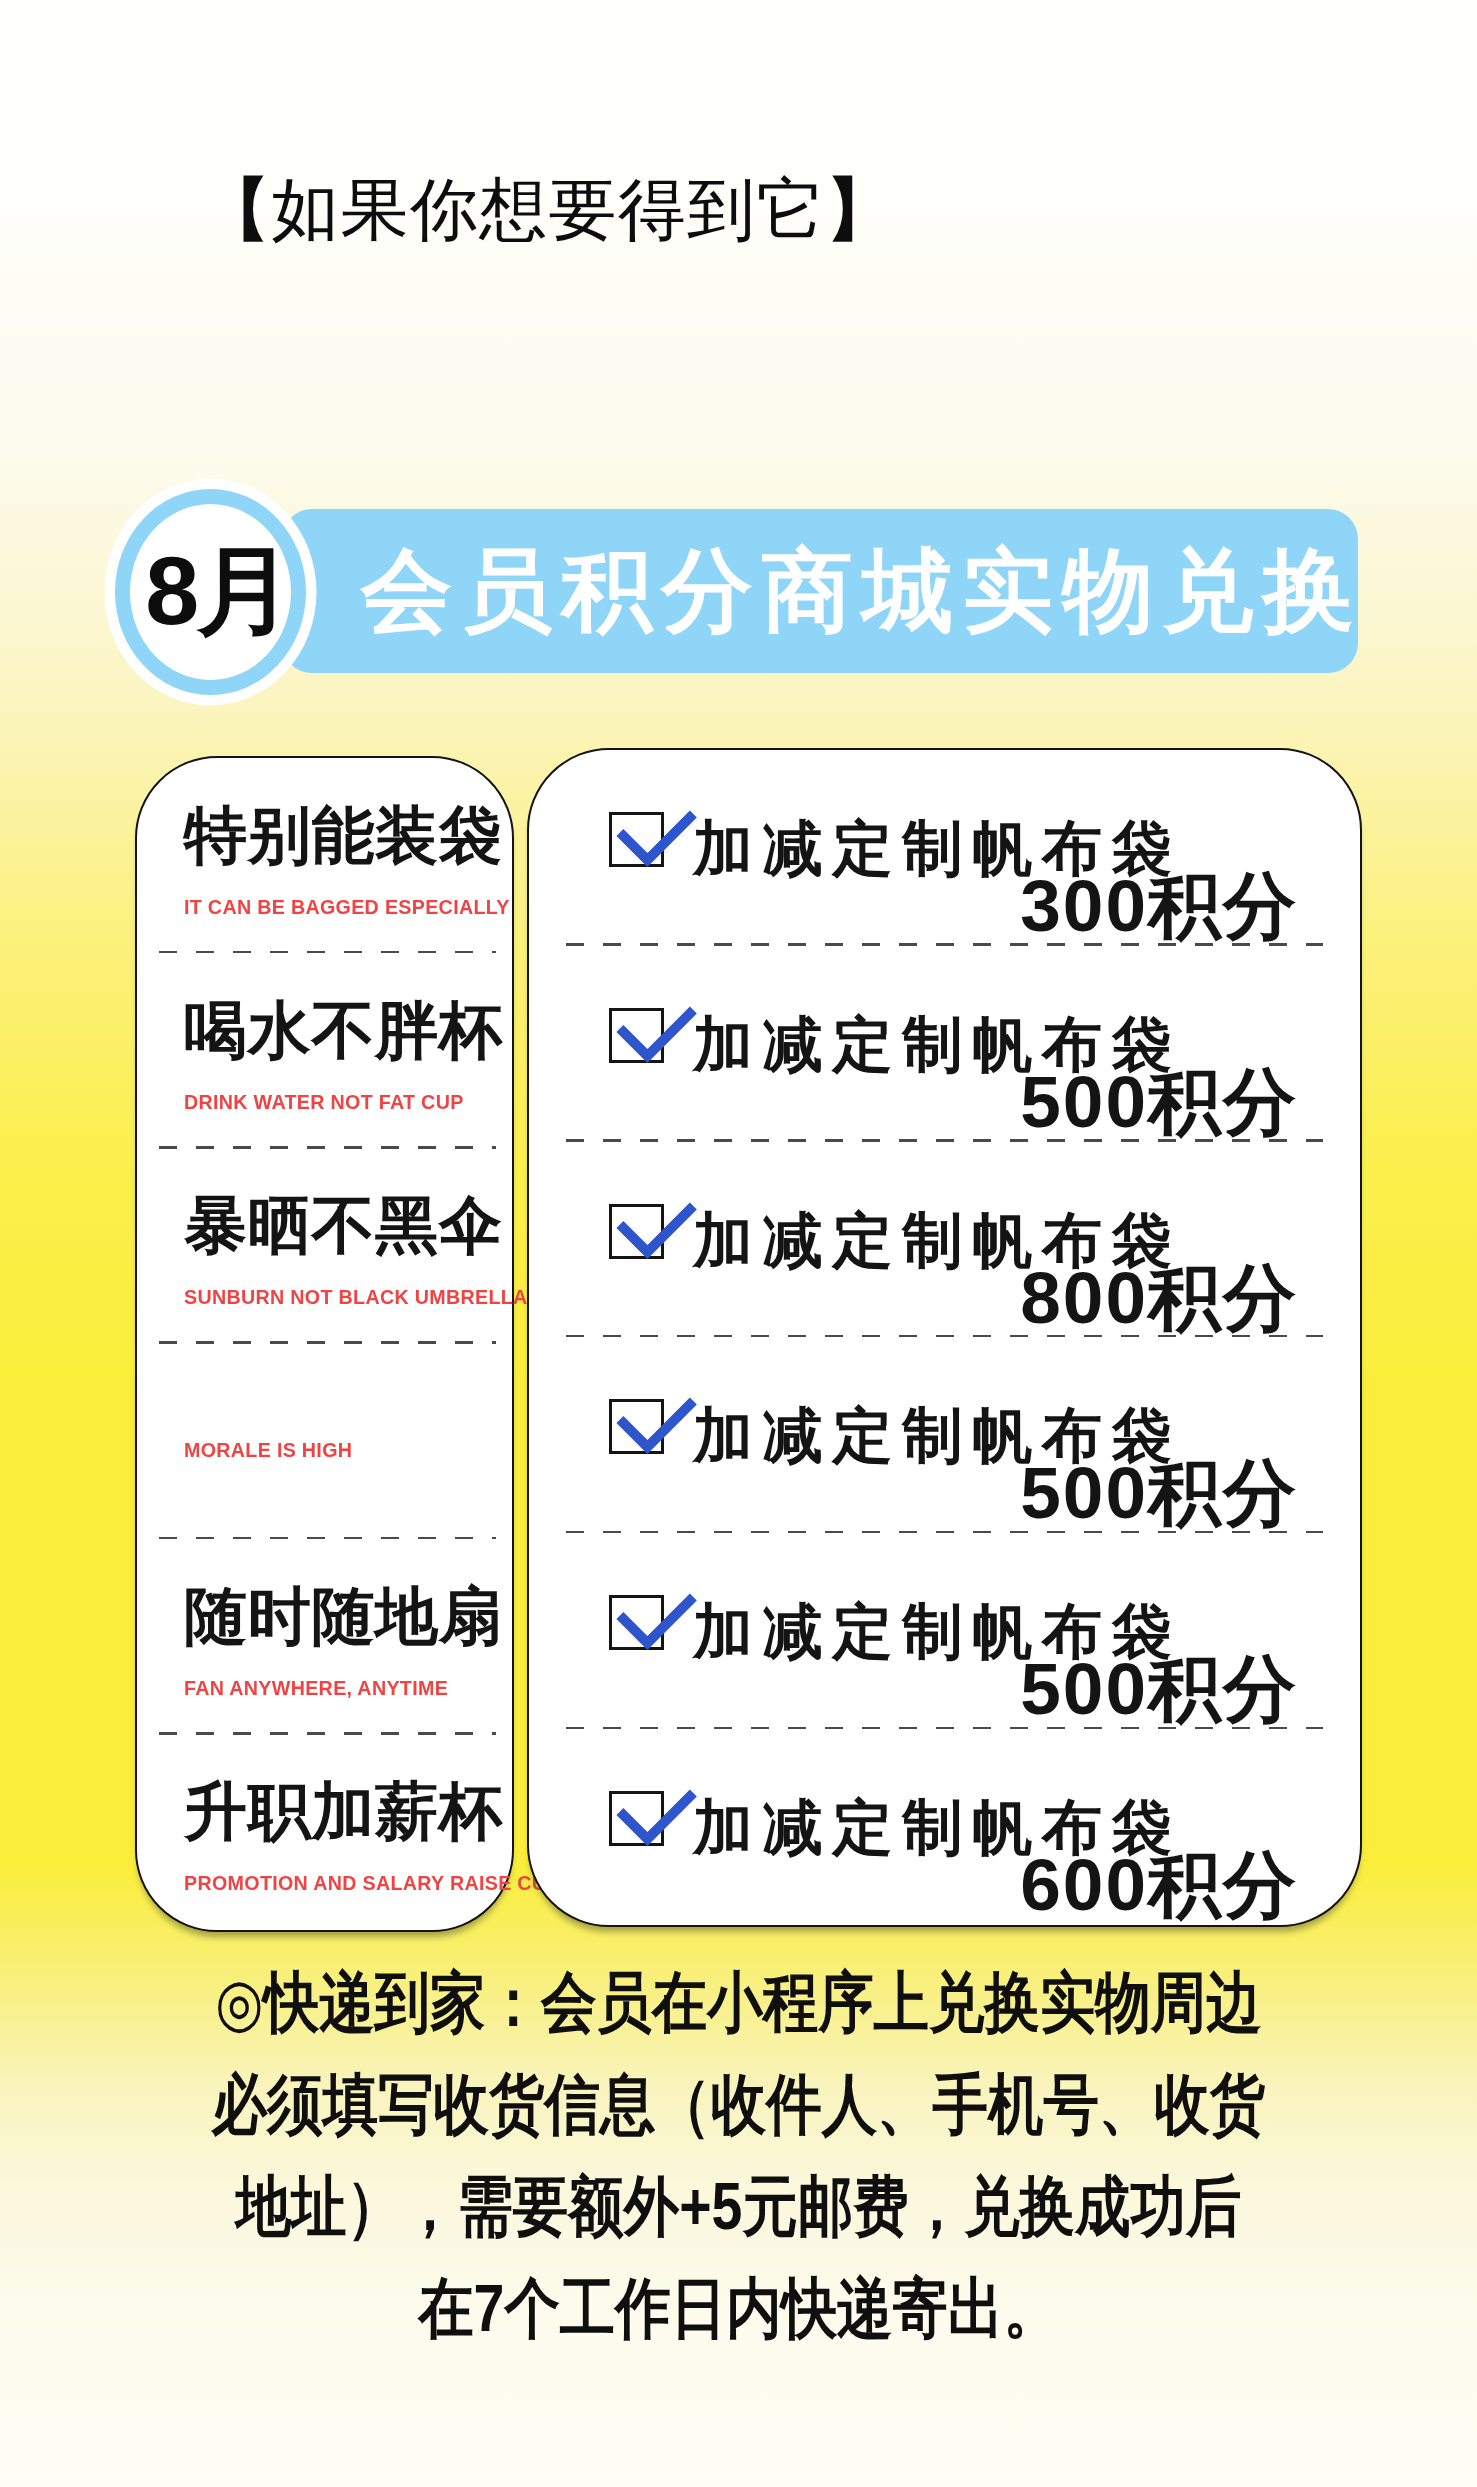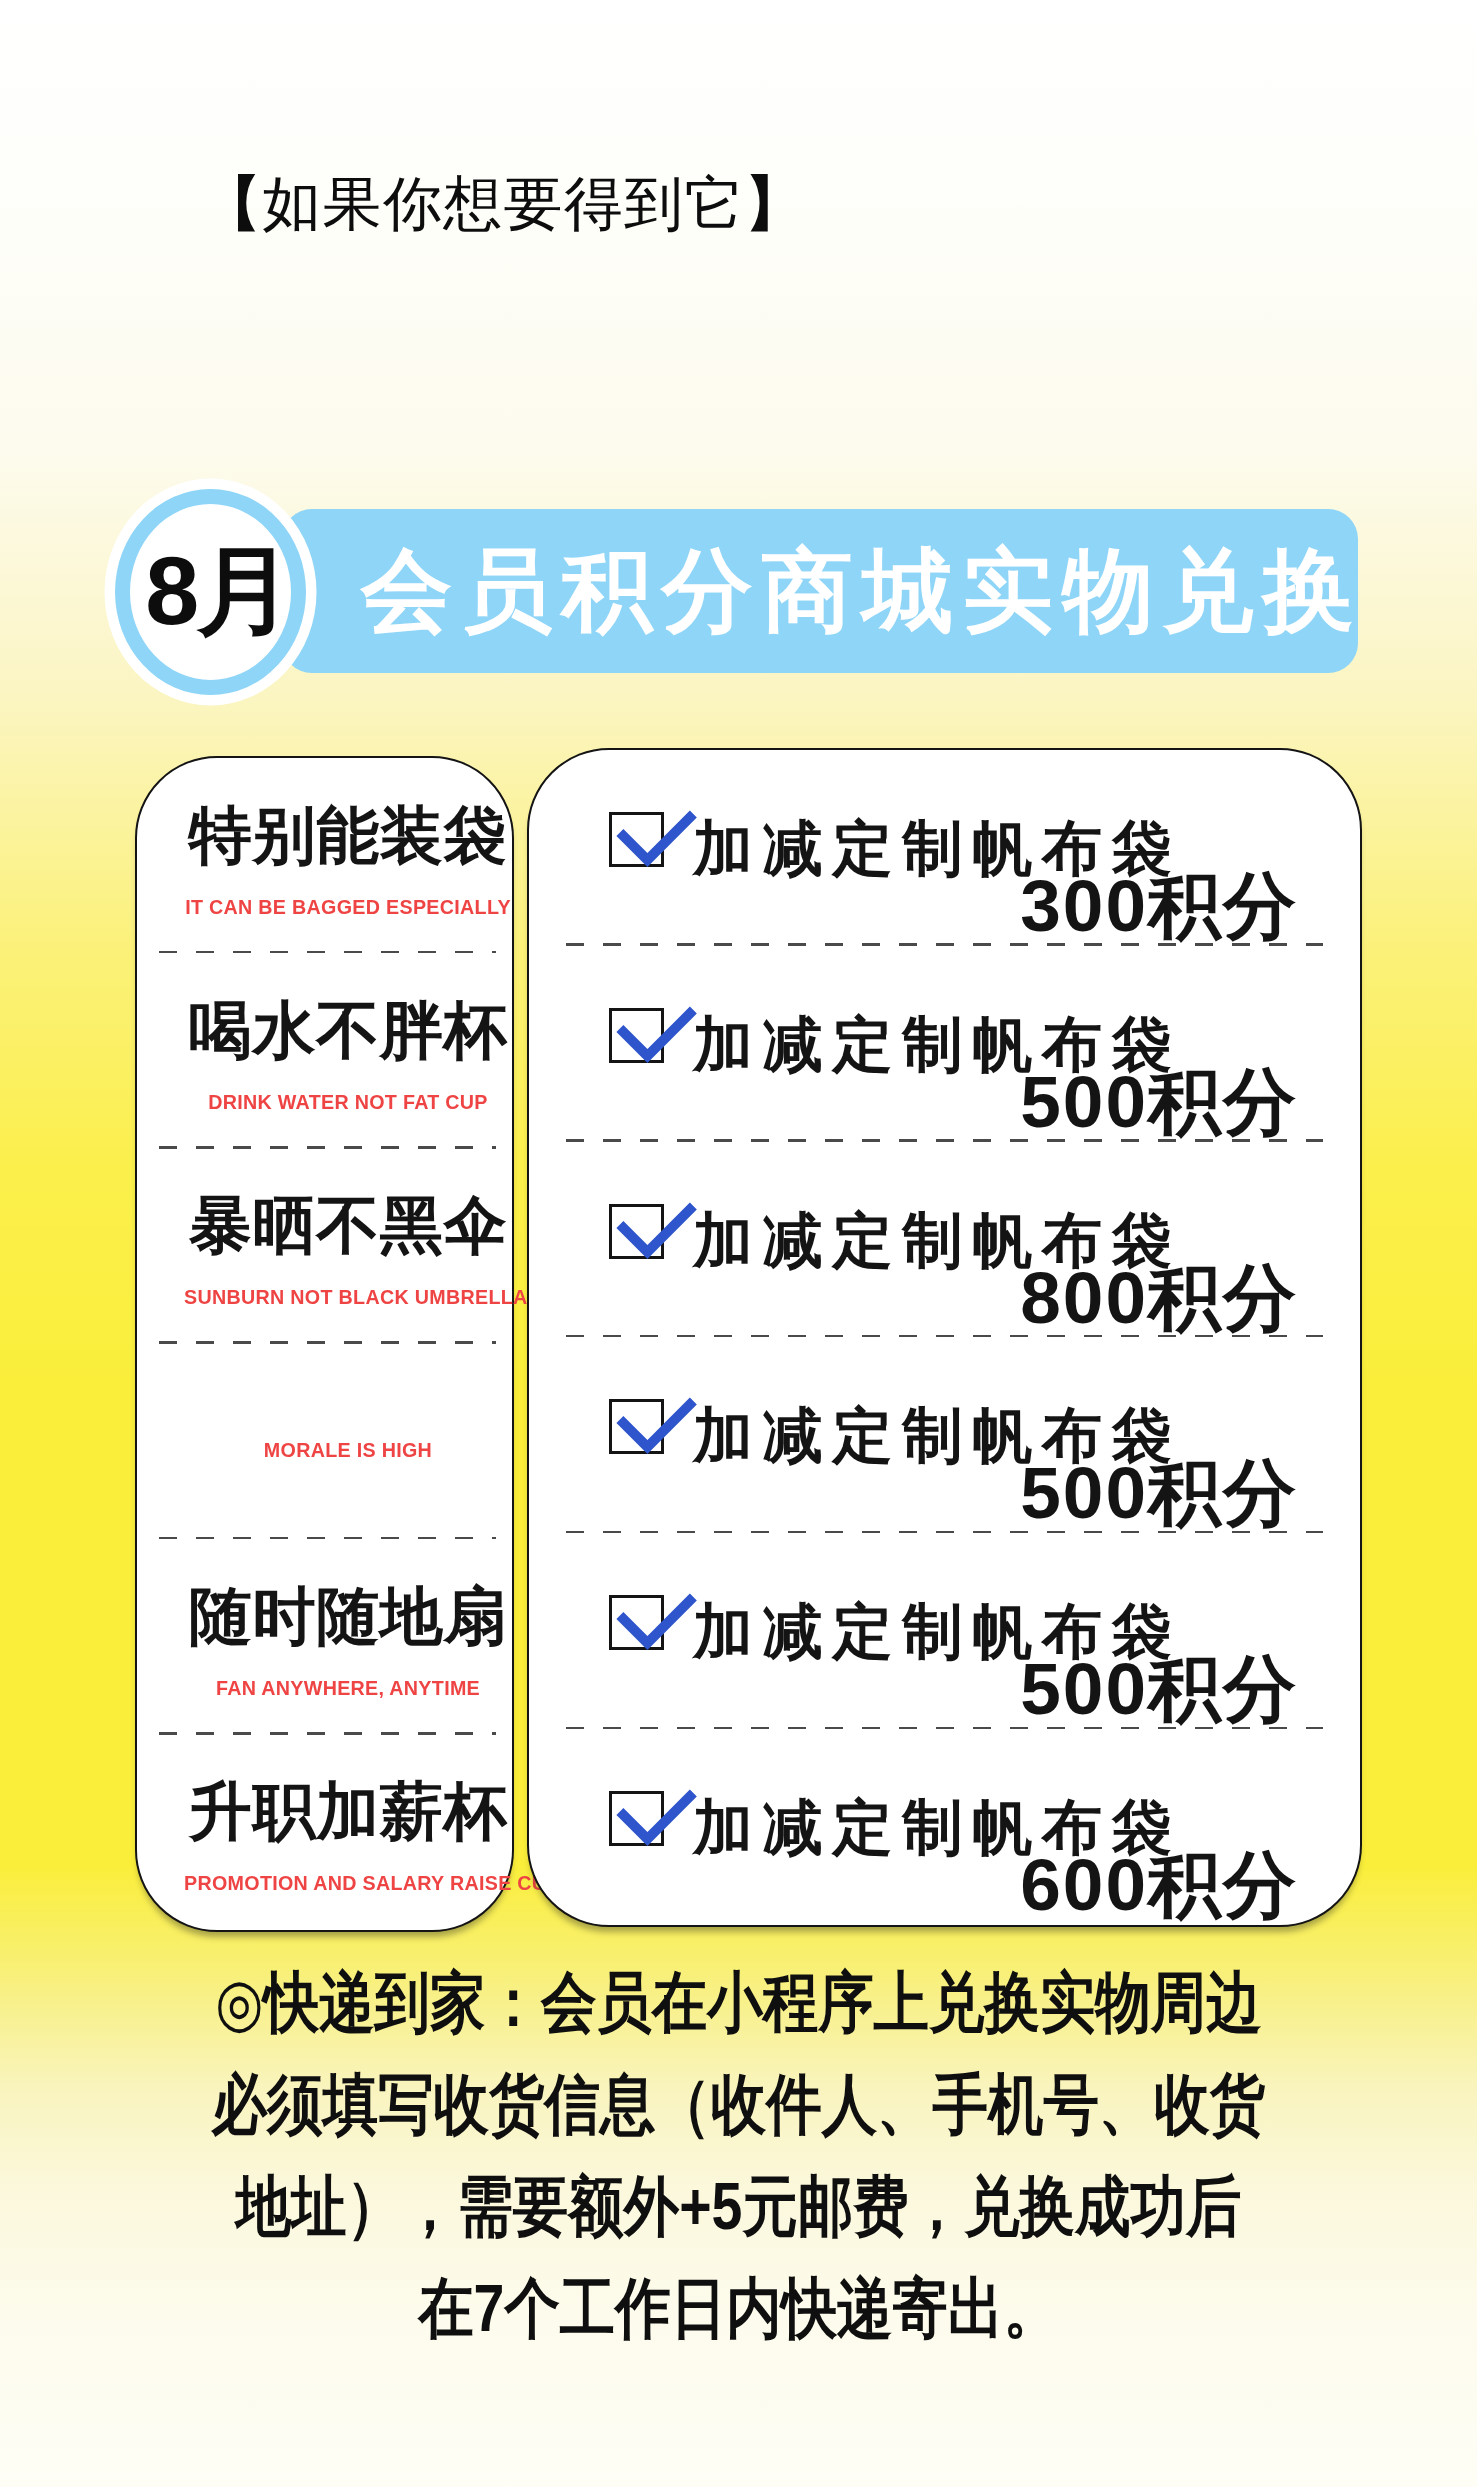--- a/index.html
+++ b/index.html
@@ -18,21 +18,21 @@
       #FAEE3A 75%,
       #F8F083 80%,
       #F9F4BE 84%,
       #FBF8DC 88%,
       #FDFBEC 93%,
       #FEFEF6 100%);
   }
   
   .main-title{
     position:absolute;left:202px;top:165px;
-    font-size:59px;font-weight:250;letter-spacing:1.3px;color:#0d0d0d;
+    font-size:68px;font-weight:250;letter-spacing:1.3px;color:#0d0d0d;
     white-space:nowrap;
   }
   .main-title .bracket{font-weight:900;}
   
   .badge-banner{
     position:absolute;left:282px;top:509px;width:1076px;height:164px;
     background:#8ED5F8;border-radius:30px;z-index:2;
     display:flex;align-items:center;padding-left:79px;box-sizing:border-box;
   }
   .banner-text{
@@ -43,21 +43,21 @@
     background:#FFFFFF;border:15.7px solid #8ED5F8;border-radius:50%;
     box-shadow:0 0 0 10.5px #FFFFFF;
     display:flex;align-items:center;justify-content:flex-end;z-index:3;
   }
   .badge-month{font-size:97px;font-weight:900;color:#0d0d0d;letter-spacing:-2.6px;white-space:nowrap;}
   
   .left-panel{
     position:absolute;left:135px;top:756px;width:379px;height:1176px;box-sizing:border-box;
     background:#FFFFFF;border:2.6px solid #141414;border-radius:82px;
     box-shadow:0 7.9px 6.6px -3.3px rgba(70,70,40,.45);
-    display:flex;flex-direction:column;z-index:1;text-align:center;
+    display:flex;flex-direction:column;z-index:1;
   }
   .left-row{
     position:relative;flex:1 1 0;display:flex;flex-direction:column;
     justify-content:center;padding-left:47px;box-sizing:border-box;
   }
   .left-row .cn{font-size:63px;font-weight:800;letter-spacing:0.7px;color:#141414;white-space:nowrap;}
   .left-row .en{font-size:19.7px;font-weight:600;letter-spacing:0.3px;color:#ef4444;margin-top:17px;white-space:nowrap;}
   .left-row.sep::after{
     content:"";position:absolute;left:22px;right:15.7px;bottom:0;height:2.6px;
     background:repeating-linear-gradient(90deg,#4a4a4a 0 17.7px,transparent 17.7px 37px);

